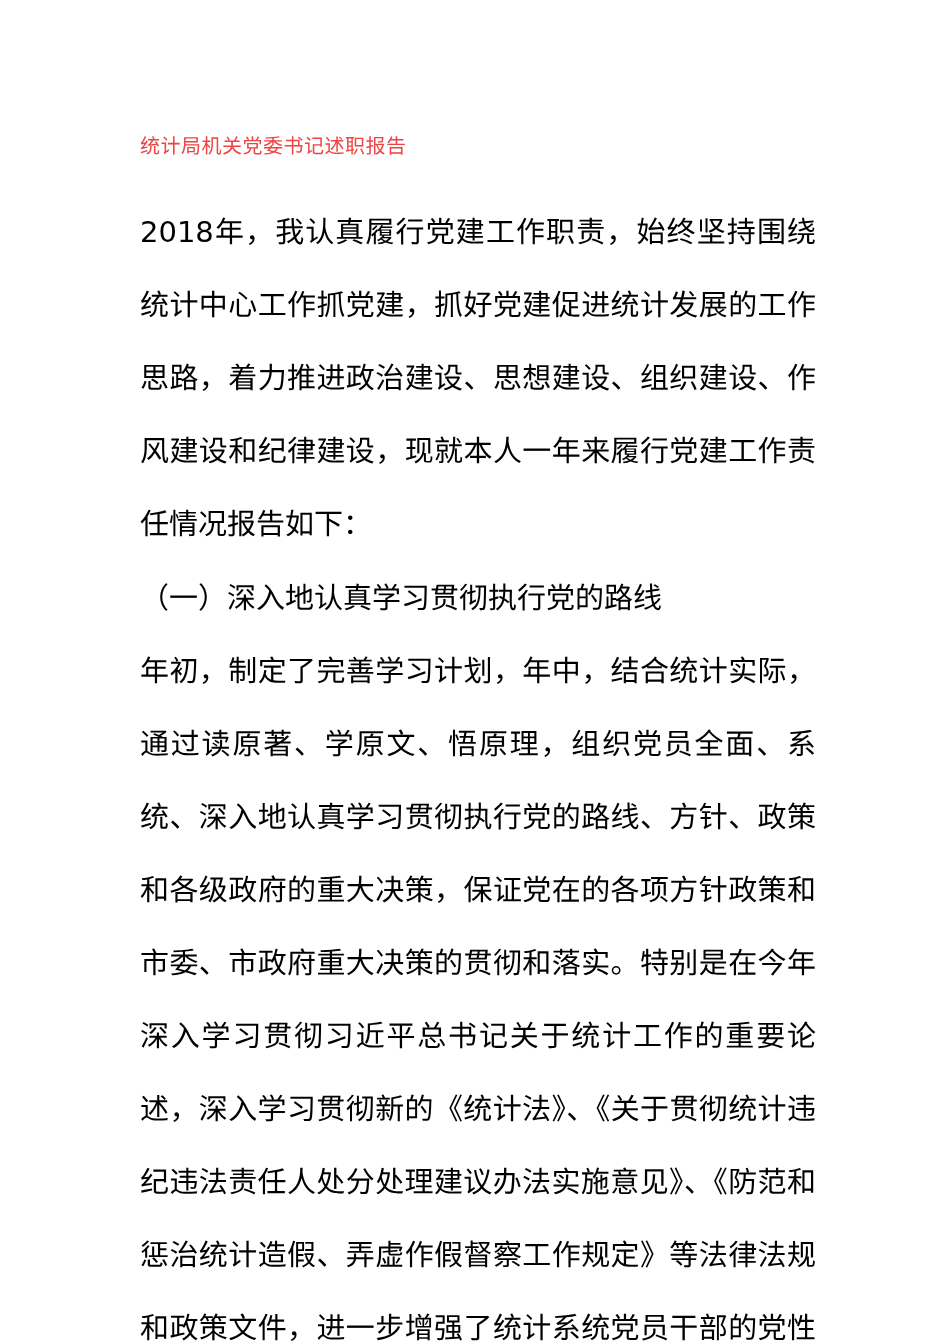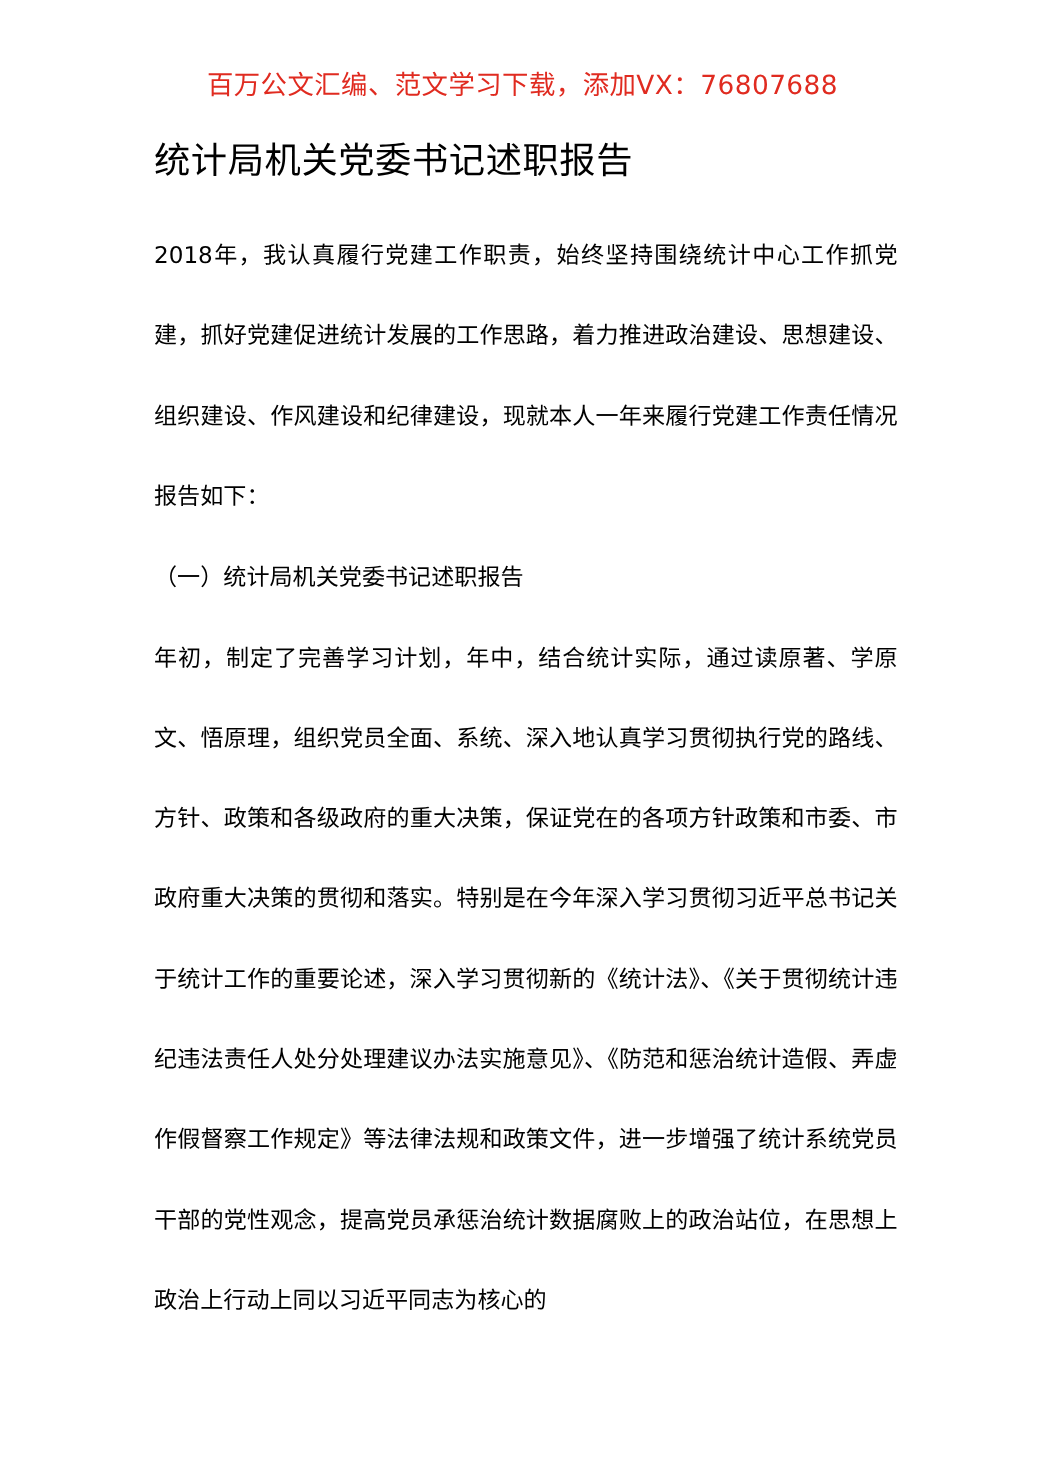--- a/index.html
+++ b/index.html
@@ -42,30 +42,30 @@
 
   
   .doc-body {
     position: absolute;
     top: 124px;
     left: 140px;
     width: 676px;
   }
 
   .doc-title {
-    font-size: 33px;
+    font-size: 20px;
     line-height: 44px;
-    color: #000000;
+    color: #ef4444;
     margin: 0 0 28px 0;
     letter-spacing: 0.5px;
     font-weight: normal;
   }
 
   .para {
-    font-size: 21px;
+    font-size: 29px;
     line-height: 73px;
     color: #000000;
     margin: 0 0 1px 0;
     text-align: justify;
     text-justify: inter-ideograph;
     letter-spacing: 0px;
     word-break: break-all;
     font-weight: normal;
   }
 
@@ -74,27 +74,26 @@
   }
 
   
   .para + .para { margin-top: 0; }
 </style>
 </head>
 <body>
 
 <div class="page">
 
-  <div class="promo-header">百万公文汇编、范文学习下载，添加VX：76807688</div>
 
   <div class="doc-body">
 
     <h1 class="doc-title">统计局机关党委书记述职报告</h1>
 
     <p class="para">2018年，我认真履行党建工作职责，始终坚持围绕统计中心工作抓党建，抓好党建促进统计发展的工作思路，着力推进政治建设、思想建设、组织建设、作风建设和纪律建设，现就本人一年来履行党建工作责任情况报告如下：</p>
 
 
-    <p class="para heading-line">（一）统计局机关党委书记述职报告</p>
+    <p class="para heading-line">（一）深入地认真学习贯彻执行党的路线</p>
 
     <p class="para">年初，制定了完善学习计划，年中，结合统计实际，通过读原著、学原文、悟原理，组织党员全面、系统、深入地认真学习贯彻执行党的路线、方针、政策和各级政府的重大决策，保证党在的各项方针政策和市委、市政府重大决策的贯彻和落实。特别是在今年深入学习贯彻习近平总书记关于统计工作的重要论述，深入学习贯彻新的《统计法》、《关于贯彻统计违纪违法责任人处分处理建议办法实施意见》、《防范和惩治统计造假、弄虚作假督察工作规定》等法律法规和政策文件，进一步增强了统计系统党员干部的党性观念，提高党员承惩治统计数据腐败上的政治站位，在思想上政治上行动上同以习近平同志为核心的</p>
 
   </div>
 </div>
 
 </body></html>

